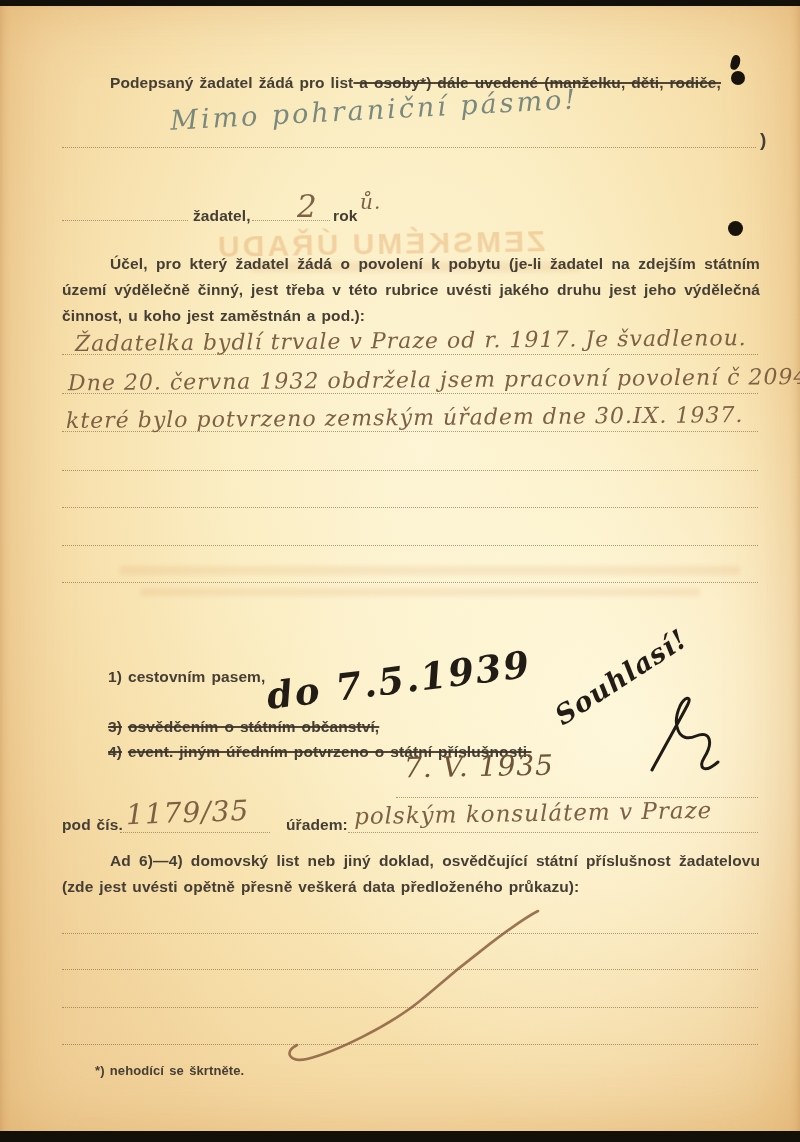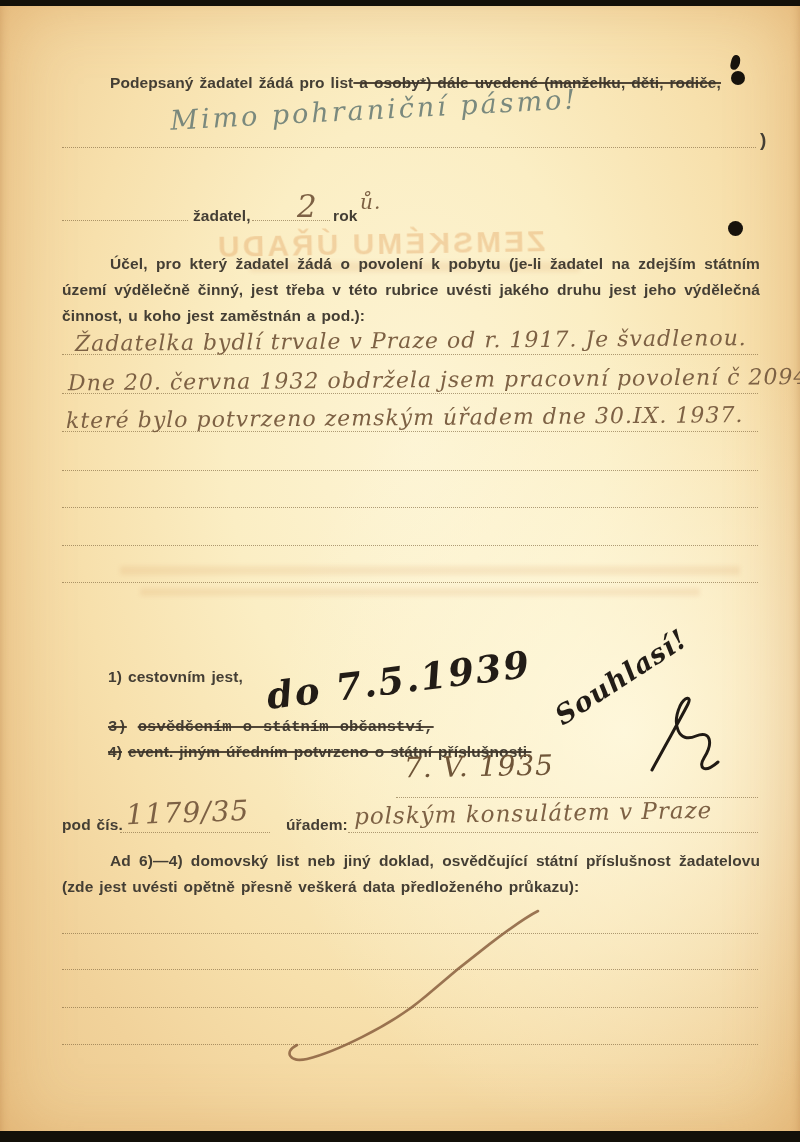--- a/index.html
+++ b/index.html
@@ -71,23 +71,23 @@
   <div class="dotl" style="left:62px;top:470px;width:696px;"></div>
   <div class="dotl" style="left:62px;top:507px;width:696px;"></div>
   <div class="dotl" style="left:62px;top:545px;width:696px;"></div>
   <div class="dotl" style="left:62px;top:582px;width:696px;"></div>
   <div class="bleedbar" style="left:120px;top:566px;width:620px;height:9px;"></div>
   <div class="bleedbar" style="left:140px;top:588px;width:560px;height:8px;"></div>
 
 
   <div class="print" style="left:108px;top:664px;">
     <span>1)</span>
-    <span>cestovním jest,</span>
+    <span>cestovním pasem,</span>
   </div>
-  <div class="print" style="left:108px;top:714px;font-family:Liberation Mono, monospace;">
+  <div class="print" style="left:108px;top:714px;">
     <span class="struck">3)</span>
     <span class="struck">osvědčením o státním občanství,</span>
   </div>
   <div class="print" style="left:108px;top:739px;">
     <span class="struck">4)</span>
     <span class="struck">event. jiným úředním potvrzeno o státní příslušnosti.</span>
   </div>
 
   <div class="hw hw-dark" style="left:266px;top:658px;font-size:37px;font-weight:bold;transform:rotate(-7deg);letter-spacing:2px;">do 7.5.1939</div>
 
@@ -110,14 +110,15 @@
 
   <div class="dotl" style="left:62px;top:933px;width:696px;"></div>
   <div class="dotl" style="left:62px;top:969px;width:696px;"></div>
   <div class="dotl" style="left:62px;top:1007px;width:696px;"></div>
   <div class="dotl" style="left:62px;top:1044px;width:696px;"></div>
 
   <svg width="320" height="185" style="left:250px;top:895px;" viewBox="0 0 320 185">
     <path d="M 288 16 C 268 26 216 66 176 101 C 140 132 82 158 57 164 C 40 168 33 157 47 150" stroke="#8a5f3e" stroke-width="2.6" fill="none" stroke-linecap="round" opacity=".85"></path>
   </svg>
 
+  <div class="print" style="left:95px;top:1058px;font-size:13px;font-weight:600;">*) nehodící se škrtněte.</div>
 
 </div>
 
 </body></html>

